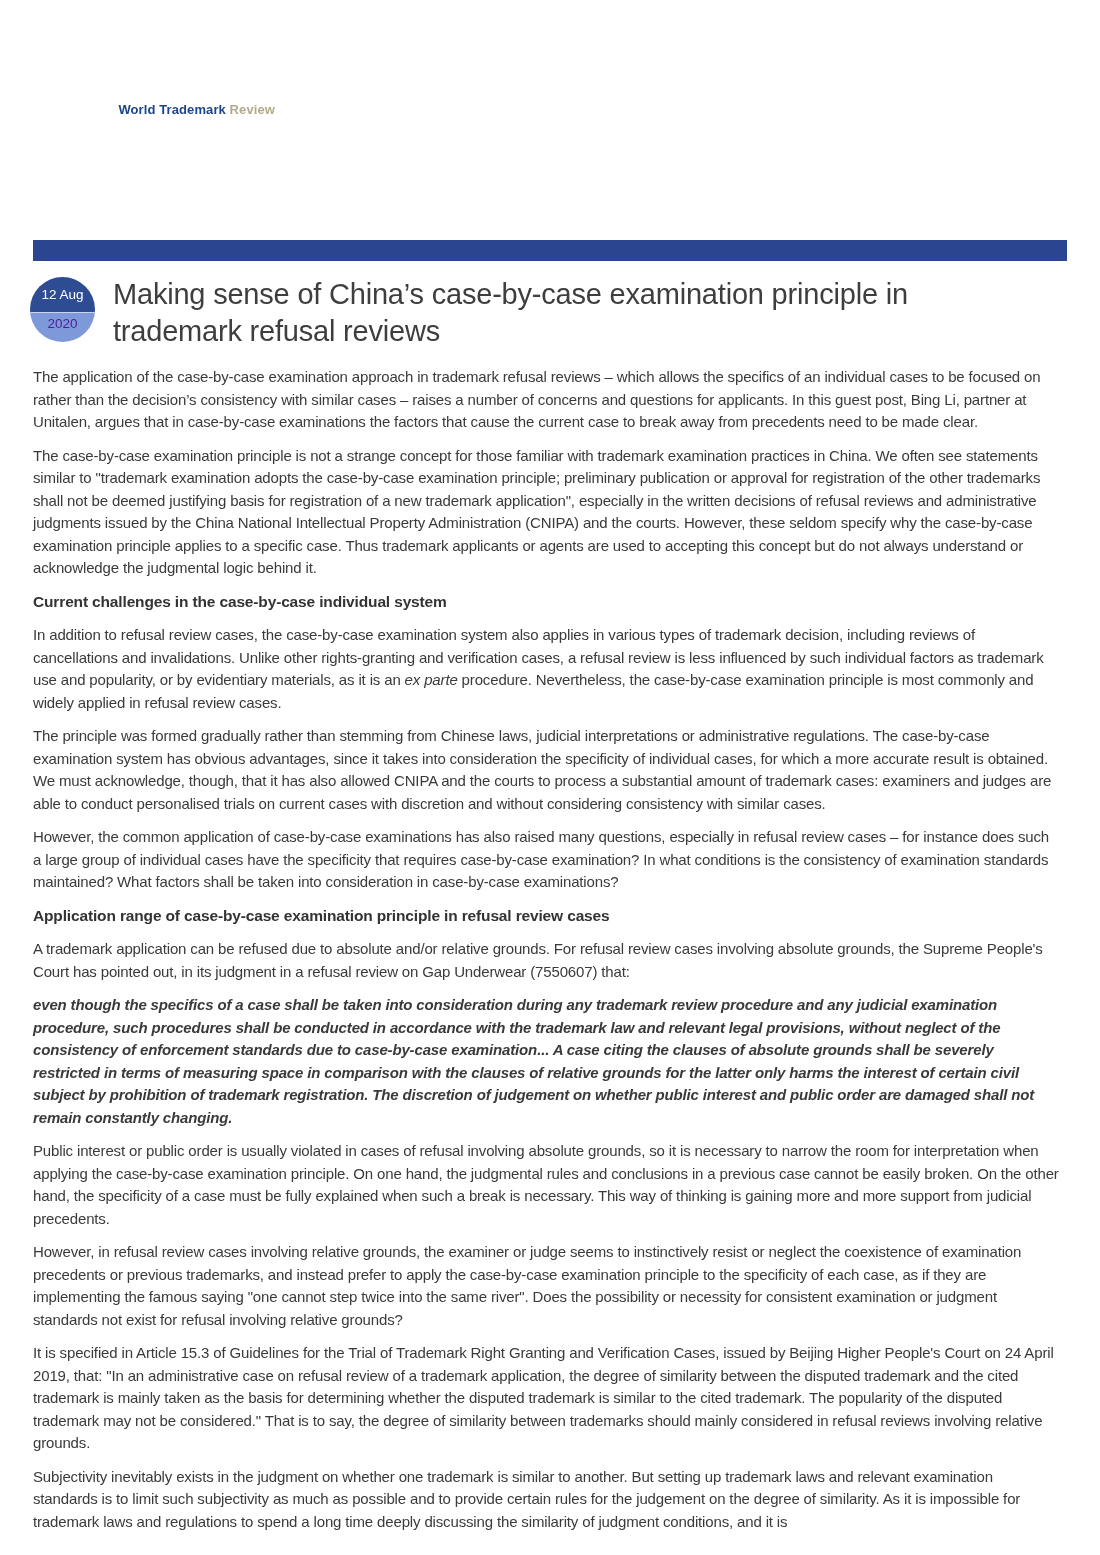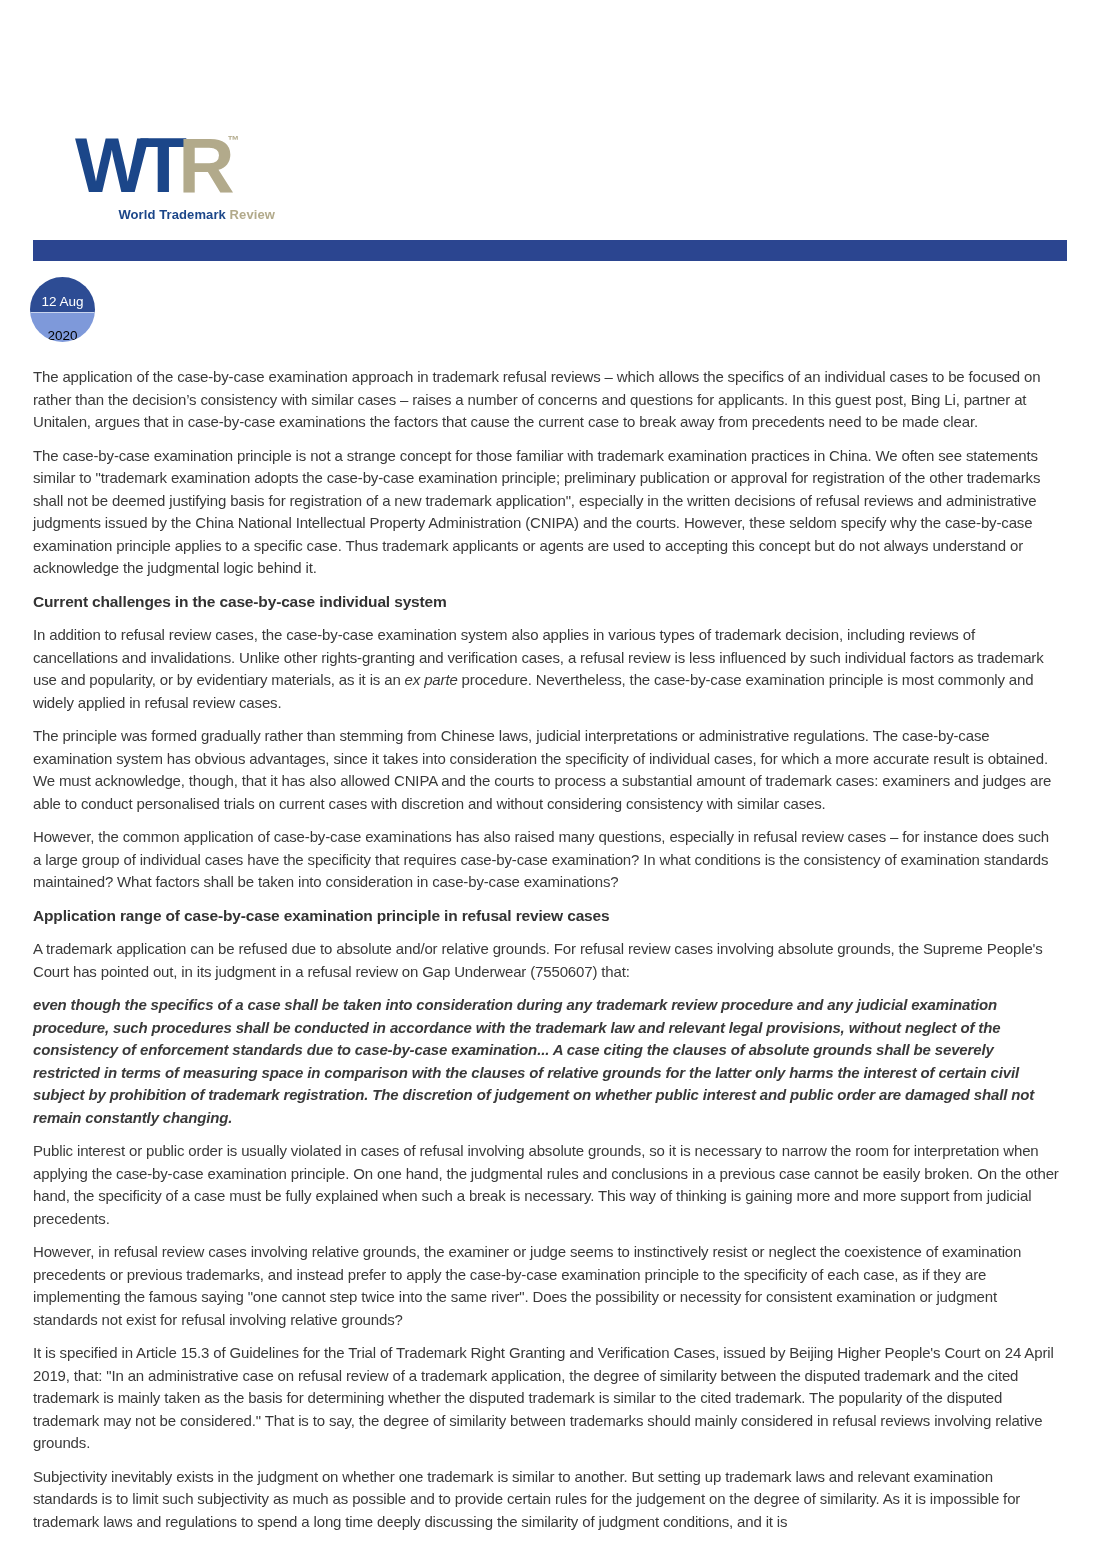--- a/index.html
+++ b/index.html
@@ -71,32 +71,32 @@
     overflow: hidden;
   }
   .date-badge-top {
     height: 55%;
     background: #2d4c94;
     color: #ffffff;
     font-size: 13.5px;
     display: flex;
     align-items: flex-end;
     justify-content: center;
-    padding-bottom: 3px;
+    padding-bottom: 10px;
     border-bottom: 1px solid #c8d4ee;
   }
   .date-badge-bottom {
     height: 45%;
     background: #7e99da;
-    color: #000000;
+    color: #4c1d95;
     font-size: 13.5px;
     display: flex;
     align-items: flex-start;
     justify-content: center;
-    padding-top: 15px;
+    padding-top: 3px;
   }
 
   
   .article-title {
     position: absolute;
     left: 113px;
     top: 276px;
     width: 890px;
     font-size: 29px;
     line-height: 37px;
@@ -130,31 +130,31 @@
     color: #333333;
     margin: 8px 0 11px 0;
   }
 </style>
 </head>
 <body>
 
 <div class="page">
 
   <div class="logo">
-    <div class="logo-letters"><span class="logo-wt">WT</span><span class="logo-r">R</span><span class="logo-tm">™</span></div>
     <div class="logo-tagline"><span class="tagline-primary">World Trademark</span><span class="tagline-secondary"> Review</span></div>
   </div>
 
   <div class="top-bar"></div>
 
   <div class="date-badge">
     <div class="date-badge-top">12 Aug</div>
     <div class="date-badge-bottom">2020</div>
   </div>
 
+  <h1 class="article-title">Making sense of China’s case-by-case examination principle in trademark refusal reviews</h1>
 
   <div class="article-body">
       <p><span>The application of the case-by-case examination approach in trademark refusal reviews – which allows the specifics of an individual cases to be focused on rather than the decision’s consistency with similar cases – raises a number of concerns and questions for applicants. In this guest post, Bing Li, partner at Unitalen, argues that in case-by-case examinations the factors that cause the current case to break away from precedents need to be made clear.</span></p>
       <p><span>The case-by-case examination principle is not a strange concept for those familiar with trademark examination practices in China. We often see statements similar to "trademark examination adopts the case-by-case examination principle; preliminary publication or approval for registration of the other trademarks shall not be deemed justifying basis for registration of a new trademark application", especially in the written decisions of refusal reviews and administrative judgments issued by the China National Intellectual Property Administration (CNIPA) and the courts. However, these seldom specify why the case-by-case examination principle applies to a specific case. Thus trademark applicants or agents are used to accepting this concept but do not always understand or acknowledge the judgmental logic behind it.</span></p>
       <h3><span>Current challenges in the case-by-case individual system</span></h3>
       <p><span>In addition to refusal review cases, the case-by-case examination system also applies in various types of trademark decision, including reviews of cancellations and invalidations. Unlike other rights-granting and verification cases, a refusal review is less influenced by such individual factors as trademark use and popularity, or by evidentiary materials, as it is an </span><span style="font-style: italic;">ex parte</span><span> procedure. Nevertheless, the case-by-case examination principle is most commonly and widely applied in refusal review cases.</span></p>
       <p><span>The principle was formed gradually rather than stemming from Chinese laws, judicial interpretations or administrative regulations. The case-by-case examination system has obvious advantages, since it takes into consideration the specificity of individual cases, for which a more accurate result is obtained. We must acknowledge, though, that it has also allowed CNIPA and the courts to process a substantial amount of trademark cases: examiners and judges are able to conduct personalised trials on current cases with discretion and without considering consistency with similar cases.</span></p>
       <p><span>However, the common application of case-by-case examinations has also raised many questions, especially in refusal review cases – for instance does such a large group of individual cases have the specificity that requires case-by-case examination? In what conditions is the consistency of examination standards maintained? What factors shall be taken into consideration in case-by-case examinations?</span></p>
       <h3><span>Application range of case-by-case examination principle in refusal review cases</span></h3>
       <p><span>A trademark application can be refused due to absolute and/or relative grounds. For refusal review cases involving absolute grounds, the Supreme People's Court has pointed out, in its judgment in a refusal review on Gap Underwear (7550607) that:</span></p>

